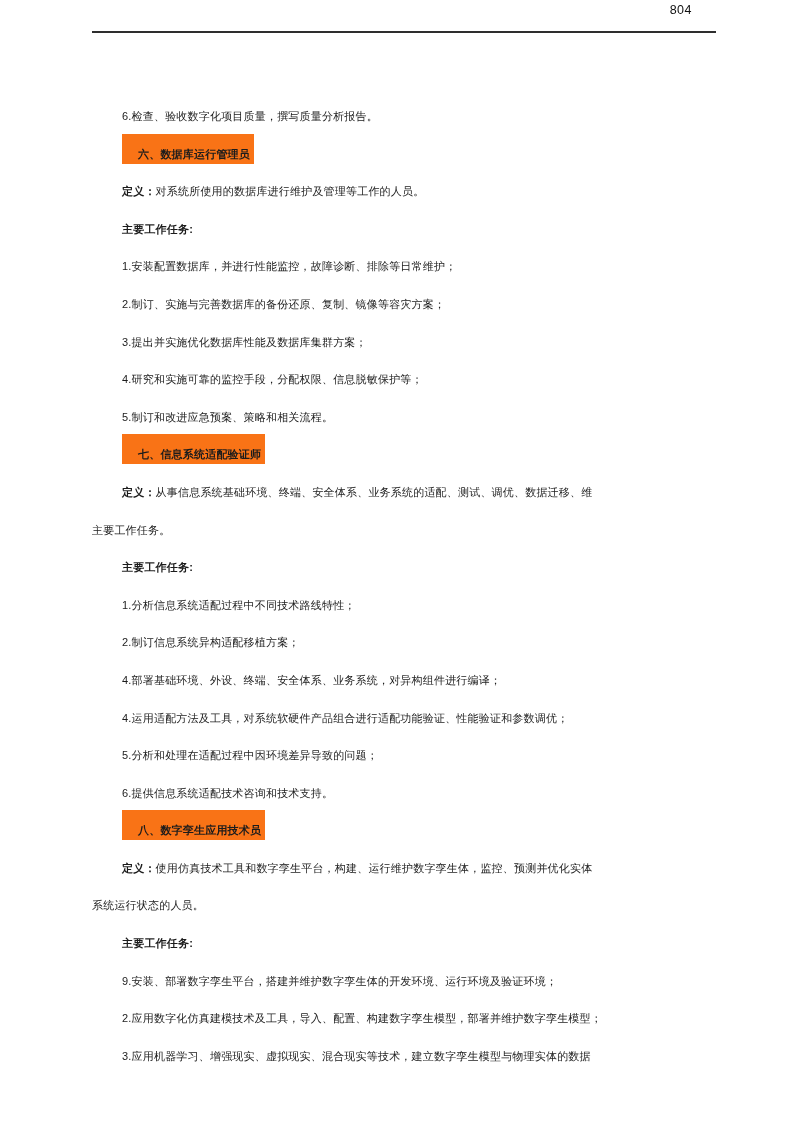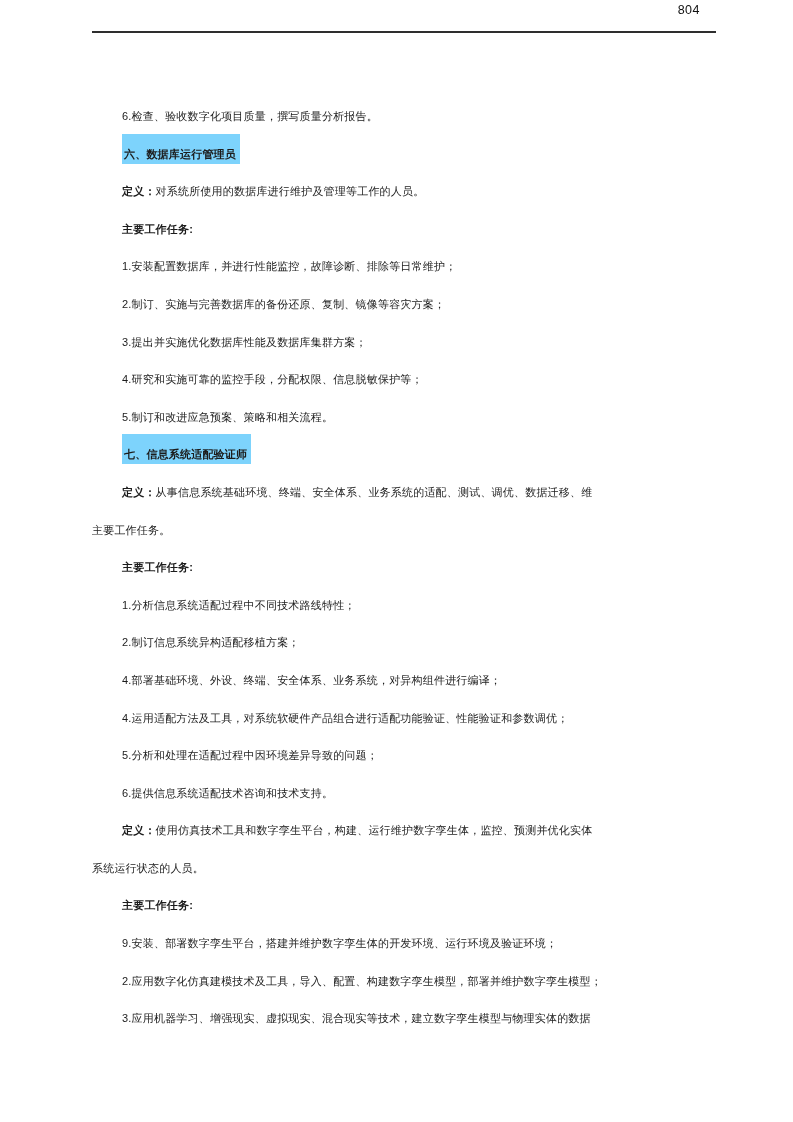--- a/index.html
+++ b/index.html
@@ -12,21 +12,21 @@
     width: 793px;
     height: 1122px;
     background: #ffffff;
     overflow: hidden;
     font-family: "Liberation Sans", "DejaVu Sans", sans-serif;
     color: #1c1c1c;
   }
   .page-number {
     position: absolute;
     top: 3px;
-    right: 93px;
+    right: 101px;
     font-size: 12.5px;
     letter-spacing: 0.5px;
     color: #111111;
   }
   .header-rule {
     position: absolute;
     left: 92px;
     top: 31px;
     width: 624px;
     height: 0;
@@ -49,22 +49,22 @@
     padding-left: 30px;
   }
   .bold {
     font-weight: bold;
   }
   .def-label {
     font-weight: bold;
   }
   .hl {
     font-weight: bold;
-    background: #7dd3fc;
-    padding: 14px 4px 4px 2px;
+    background: #f97316;
+    padding: 14px 4px 4px 16px;
   }
 </style>
 </head>
 <body>
 
 <div class="page">
   <div class="page-number">804</div>
   <div class="header-rule"></div>
   <div class="doc-body">
       <div class="line indent">6.检查、验收数字化项目质量，撰写质量分析报告。</div>
@@ -79,20 +79,21 @@
       <div class="line indent"><span class="hl">七、信息系统适配验证师</span></div>
       <div class="line indent"><span class="def-label">定义：</span>从事信息系统基础环境、终端、安全体系、业务系统的适配、测试、调优、数据迁移、维</div>
       <div class="line">主要工作任务。</div>
       <div class="line indent bold">主要工作任务:</div>
       <div class="line indent">1.分析信息系统适配过程中不同技术路线特性；</div>
       <div class="line indent">2.制订信息系统异构适配移植方案；</div>
       <div class="line indent">4.部署基础环境、外设、终端、安全体系、业务系统，对异构组件进行编译；</div>
       <div class="line indent">4.运用适配方法及工具，对系统软硬件产品组合进行适配功能验证、性能验证和参数调优；</div>
       <div class="line indent">5.分析和处理在适配过程中因环境差异导致的问题；</div>
       <div class="line indent">6.提供信息系统适配技术咨询和技术支持。</div>
+      <div class="line indent"><span class="hl">八、数字孪生应用技术员</span></div>
       <div class="line indent"><span class="def-label">定义：</span>使用仿真技术工具和数字孪生平台，构建、运行维护数字孪生体，监控、预测并优化实体</div>
       <div class="line">系统运行状态的人员。</div>
       <div class="line indent bold">主要工作任务:</div>
       <div class="line indent">9.安装、部署数字孪生平台，搭建并维护数字孪生体的开发环境、运行环境及验证环境；</div>
       <div class="line indent">2.应用数字化仿真建模技术及工具，导入、配置、构建数字孪生模型，部署并维护数字孪生模型；</div>
       <div class="line indent">3.应用机器学习、增强现实、虚拟现实、混合现实等技术，建立数字孪生模型与物理实体的数据</div>
     </div>
 </div>
 
 </body></html>

